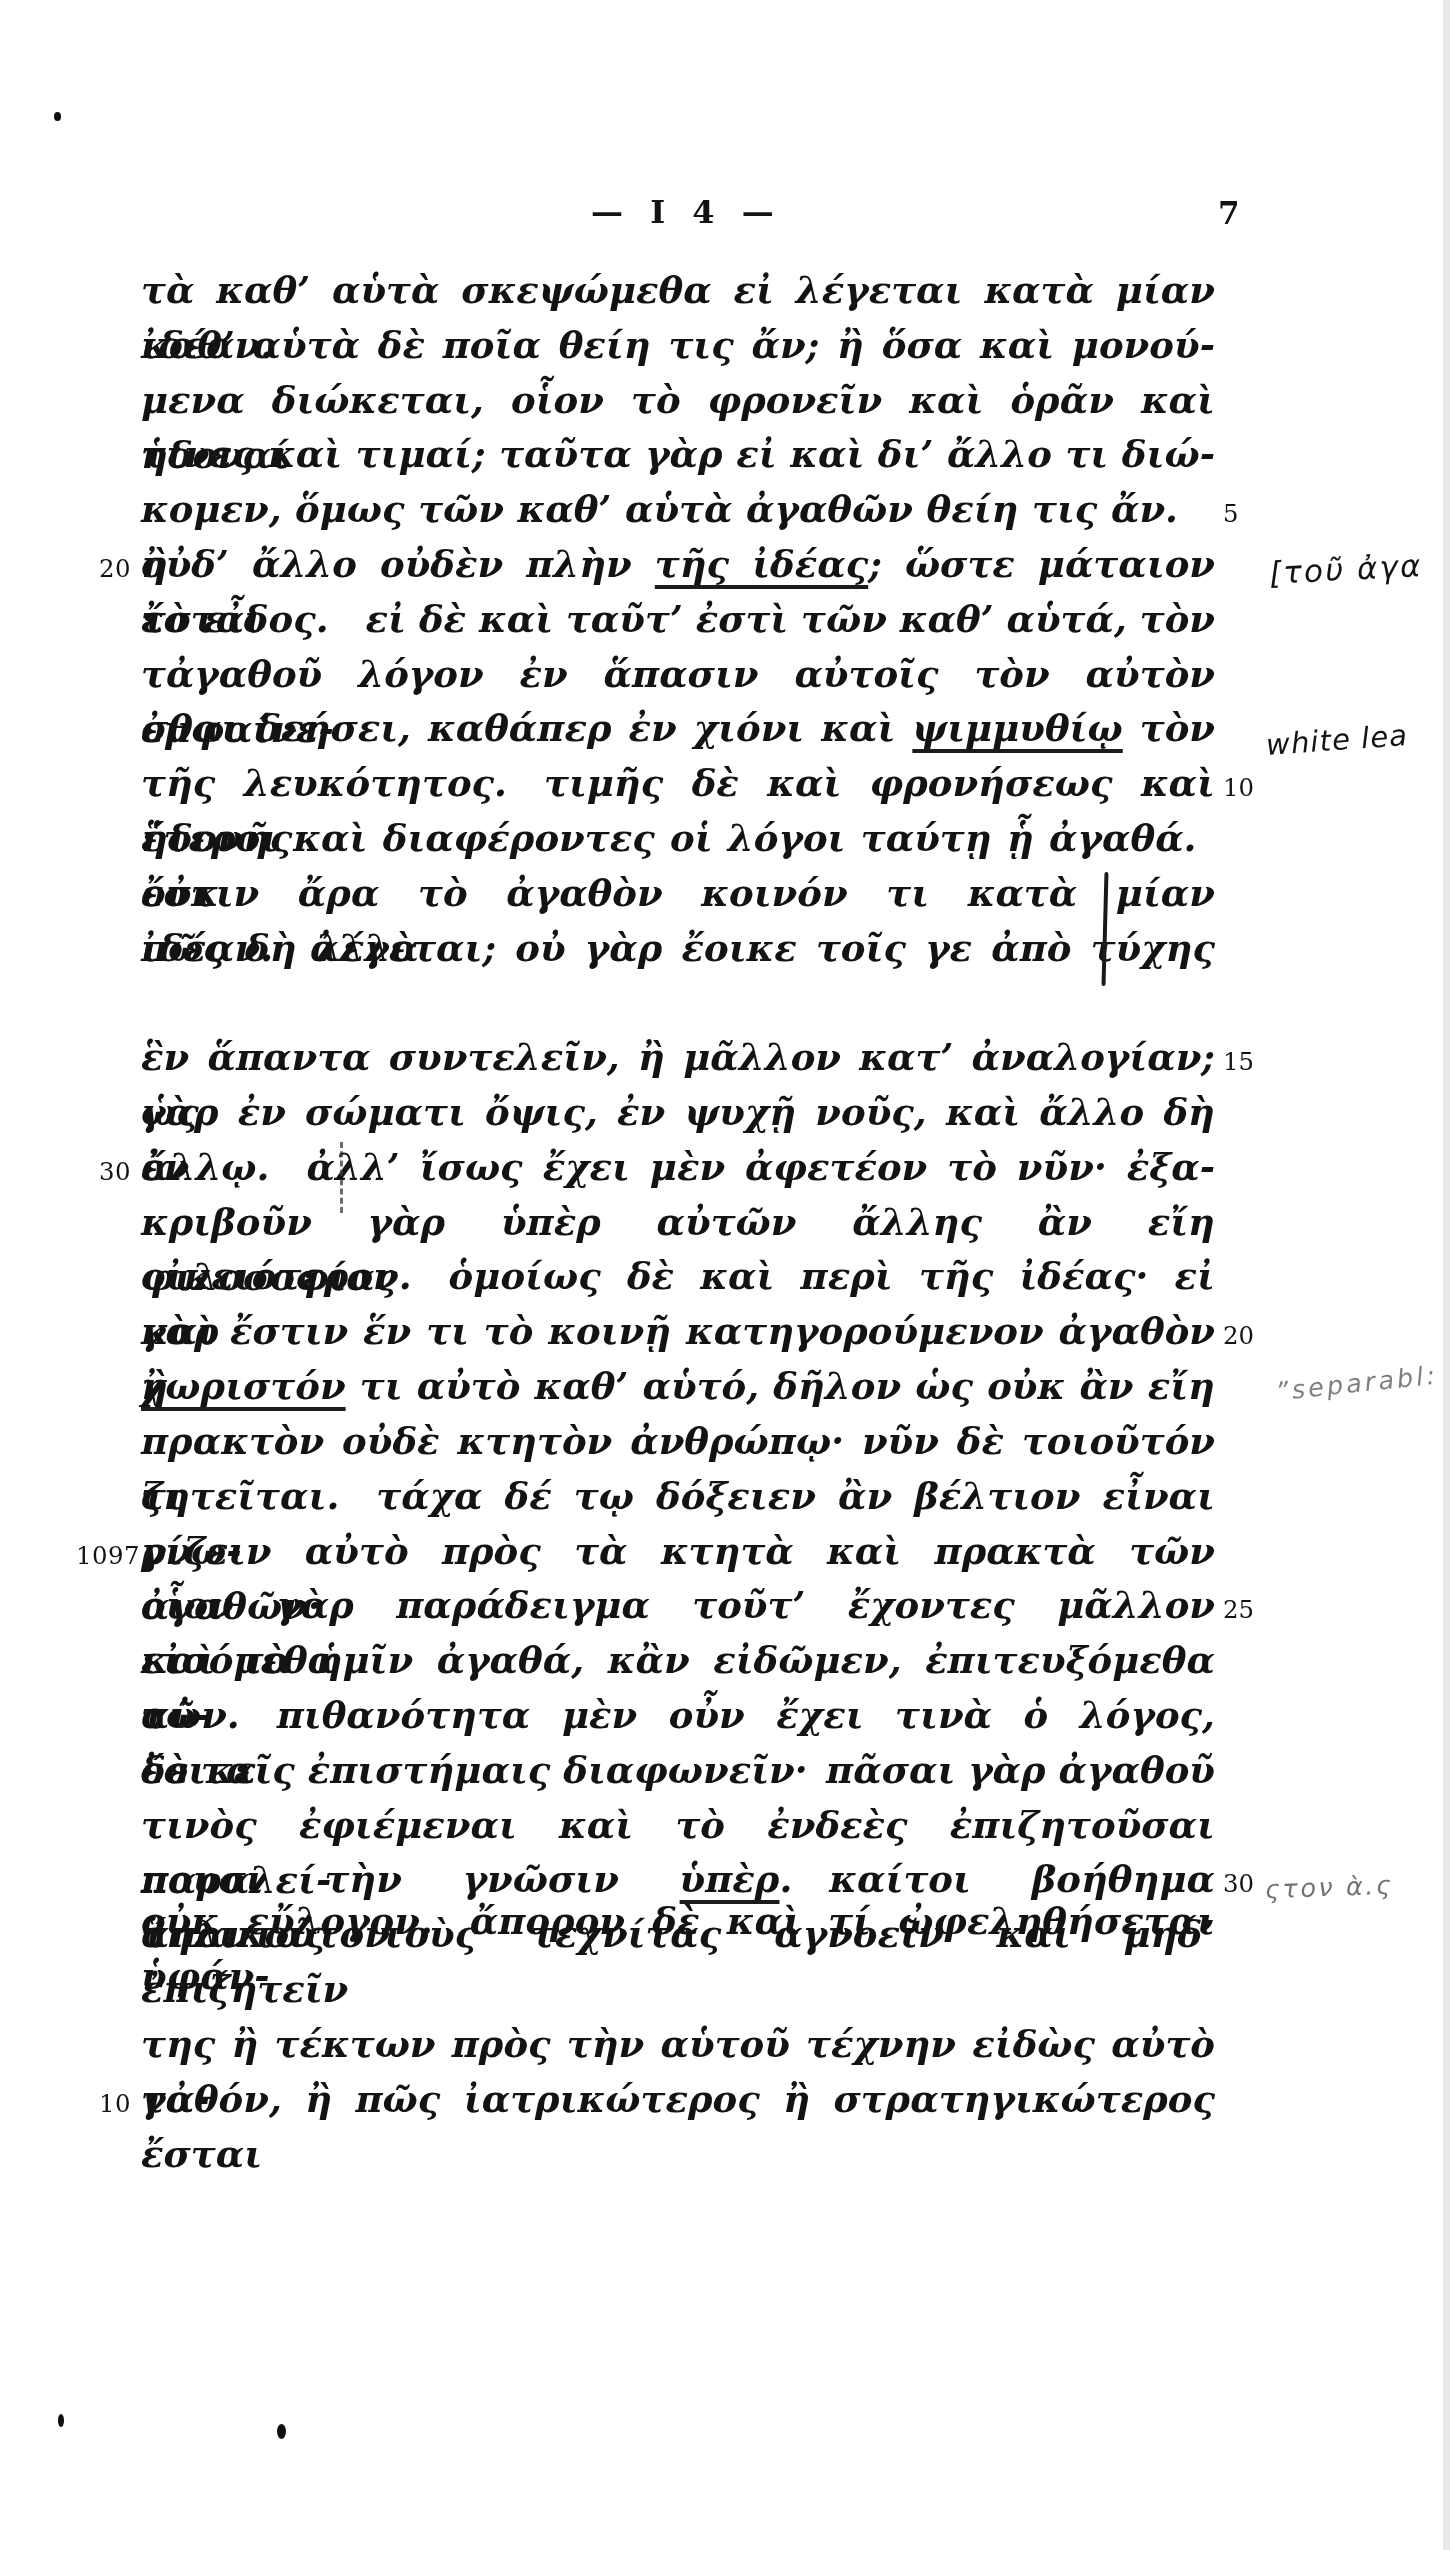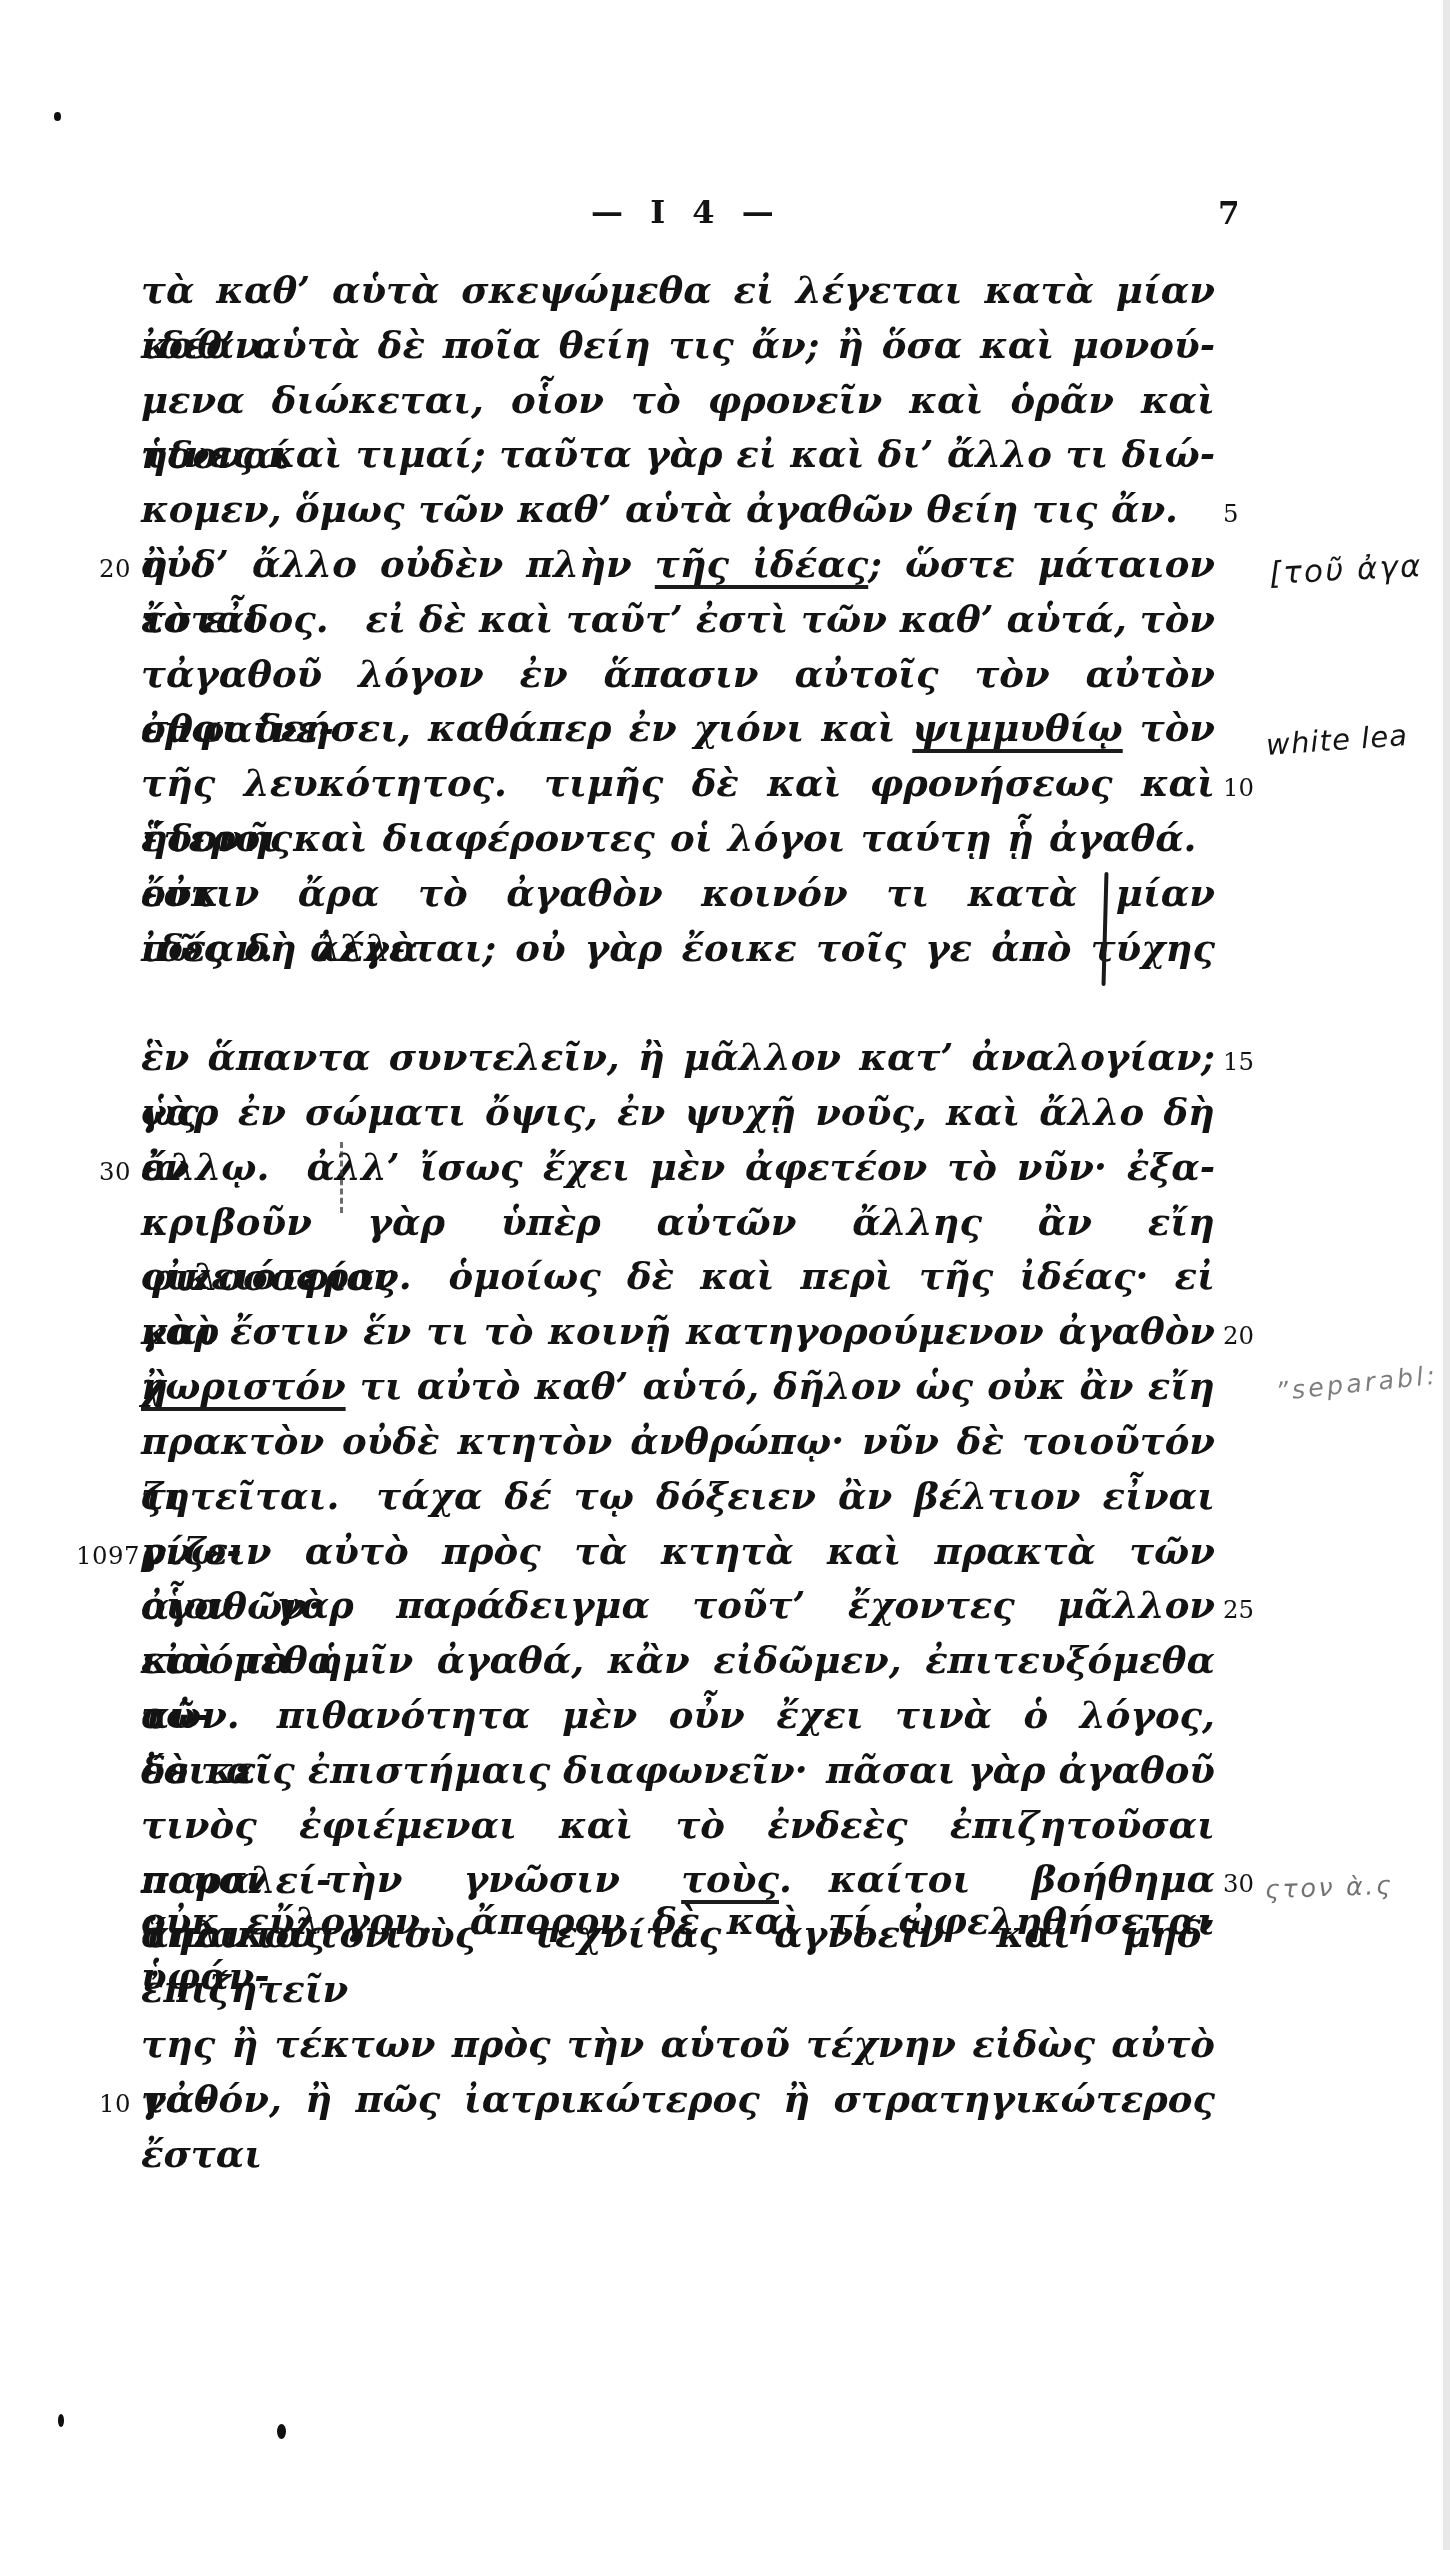--- a/index.html
+++ b/index.html
@@ -96,21 +96,21 @@
       <div class="line" style="top: 1041px;"><span>καὶ ἔστιν ἕν τι τὸ κοινῇ κατηγορούμενον ἀγαθὸν ἢ</span><span class="lno-right">20</span></div>
       <div class="line" style="top: 1096px;"><span><span class="pu">χωριστόν</span> τι αὐτὸ καθ’ αὑτό, δῆλον ὡς οὐκ ἂν εἴη</span></div>
       <div class="line" style="top: 1151px;"><span>πρακτὸν οὐδὲ κτητὸν ἀνθρώπῳ· νῦν δὲ τοιοῦτόν τι</span></div>
       <div class="line" style="top: 1206px;"><span>ζητεῖται. τάχα δέ τῳ δόξειεν ἂν βέλτιον εἶναι γνω-</span></div>
       <div class="line" style="top: 1261px;"><span>ρίζειν αὐτὸ πρὸς τὰ κτητὰ καὶ πρακτὰ τῶν ἀγαθῶν·</span><span class="lno-left">1097</span></div>
       <div class="line" style="top: 1315px;"><span>οἷον γὰρ παράδειγμα τοῦτ’ ἔχοντες μᾶλλον εἰσόμεθα</span><span class="lno-right">25</span></div>
       <div class="line" style="top: 1370px;"><span>καὶ τὰ ἡμῖν ἀγαθά, κἂν εἰδῶμεν, ἐπιτευξόμεθα αὐ-</span></div>
       <div class="line" style="top: 1425px;"><span>τῶν. πιθανότητα μὲν οὖν ἔχει τινὰ ὁ λόγος, ἔοικε</span></div>
       <div class="line" style="top: 1480px;"><span>δὲ ταῖς ἐπιστήμαις διαφωνεῖν· πᾶσαι γὰρ ἀγαθοῦ</span></div>
       <div class="line" style="top: 1535px;"><span>τινὸς ἐφιέμεναι καὶ τὸ ἐνδεὲς ἐπιζητοῦσαι παραλεί-</span></div>
-      <div class="line" style="top: 1589px;"><span>πουσι τὴν γνῶσιν <span class="pu">τοὺς</span>. καίτοι βοήθημα τηλικοῦτον</span><span class="lno-right">30</span></div>
+      <div class="line" style="top: 1589px;"><span>πουσι τὴν γνῶσιν <span class="pu">ὑπὲρ</span>. καίτοι βοήθημα τηλικοῦτον</span><span class="lno-right">30</span></div>
       <div class="line" style="top: 1644px;"><span>ἅπαντας τοὺς τεχνίτας ἀγνοεῖν καὶ μηδ’ ἐπιζητεῖν</span></div>
       <div class="line" style="top: 1599px; margin-top: 32px;"><span>οὐκ εὔλογον. ἄπορον δὲ καὶ τί ὠφεληθήσεται ὑφάν-</span></div>
       <div class="line" style="top: 1754px;"><span>της ἢ τέκτων πρὸς τὴν αὑτοῦ τέχνην εἰδὼς αὐτὸ τἀ-</span></div>
       <div class="line" style="top: 1809px;"><span>γαθόν, ἢ πῶς ἰατρικώτερος ἢ στρατηγικώτερος ἔσται</span><span class="lno-left">10</span></div>
     </div>
 
   <div class="hand ann-tou-aga">[τοῦ ἀγα</div>
 
   <div class="hand ann-white-lead">white lea</div>
 

